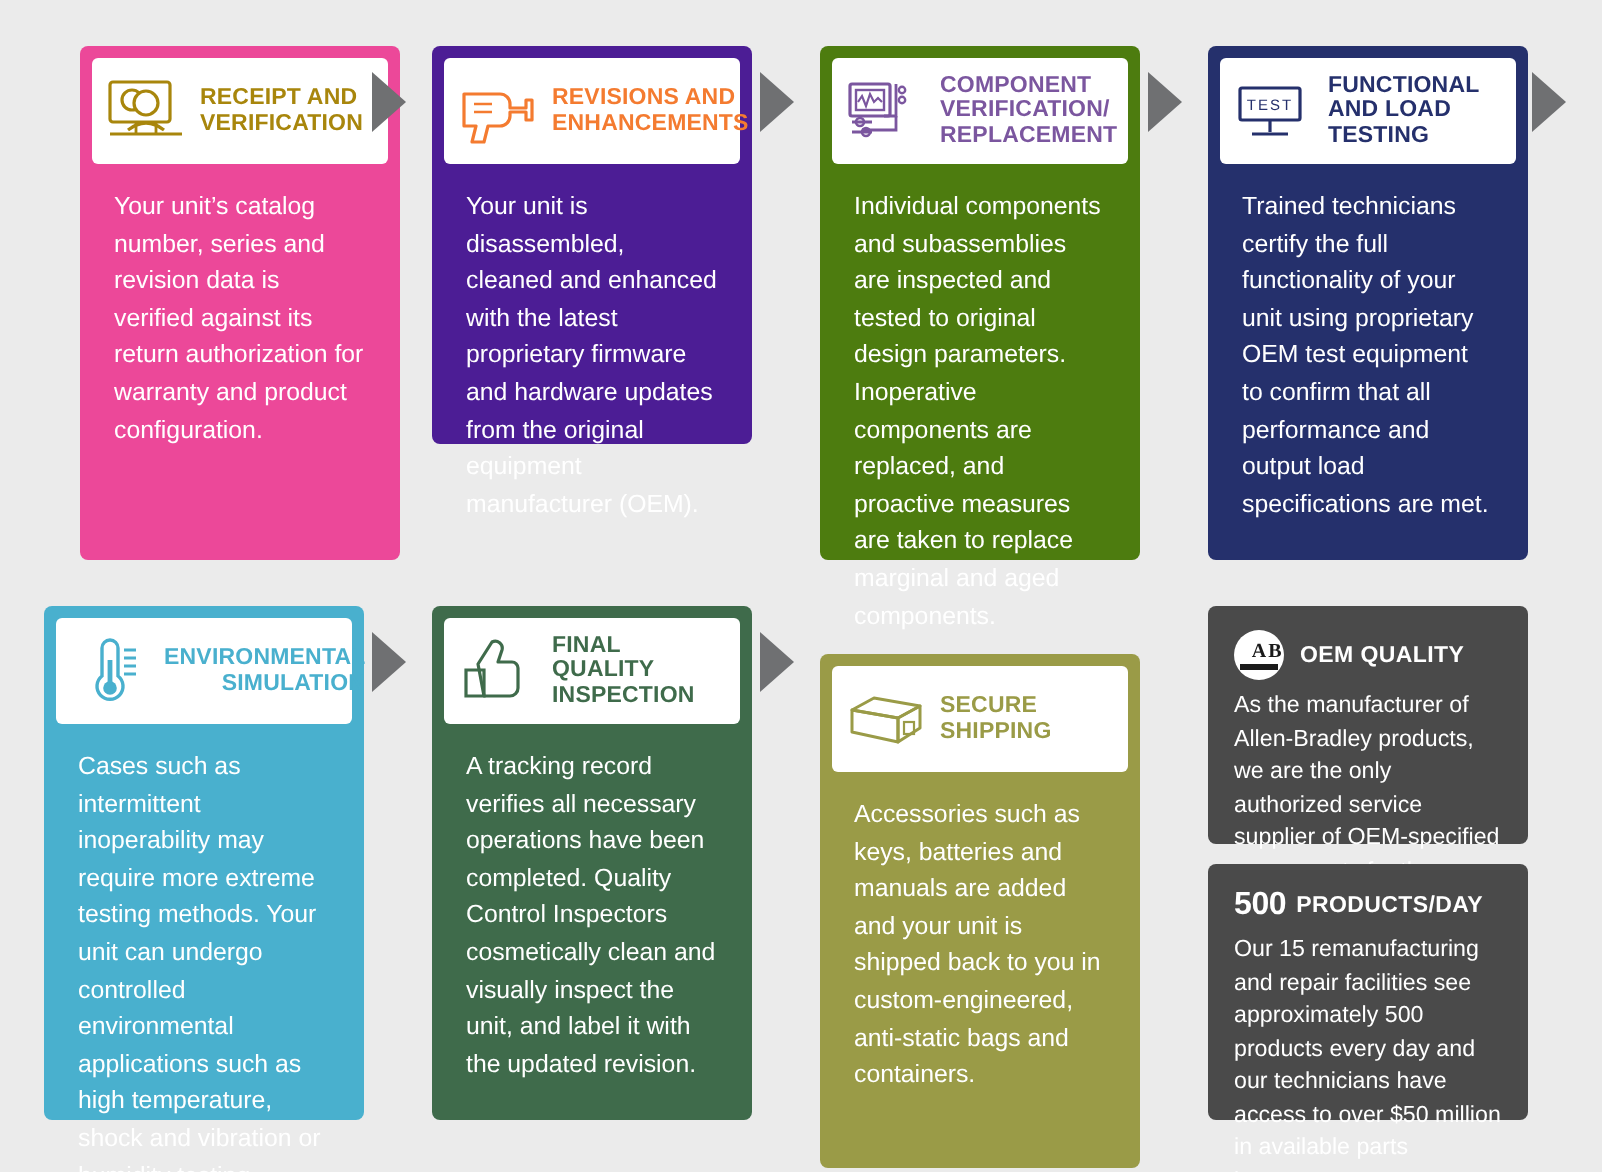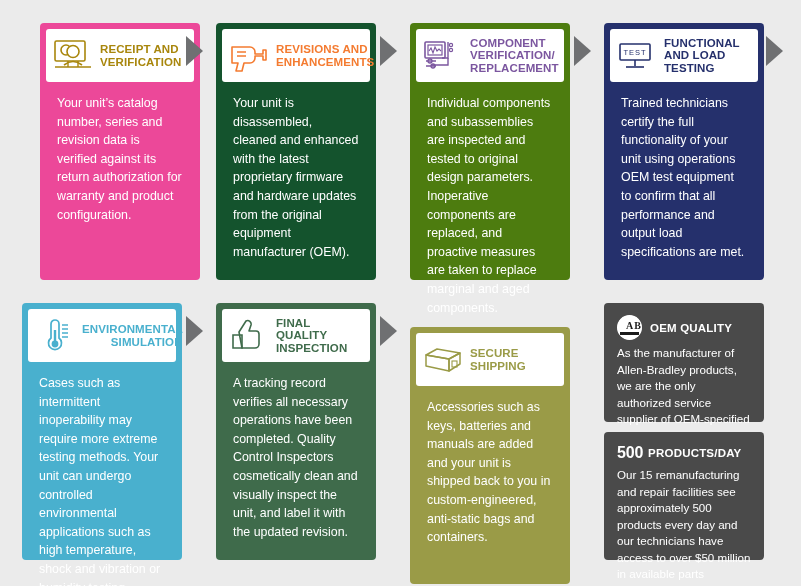--- a/index.html
+++ b/index.html
@@ -129,21 +129,21 @@
           <path d="M3 29 h36" fill="none" stroke="#a8860c" stroke-width="1.6"></path>
           <path d="M16 23 v6 M26 23 v6" fill="none" stroke="#a8860c" stroke-width="1.4"></path>
         </svg>
       </span>
       <span class="card-title" style="color: rgb(168, 134, 12);">RECEIPT AND VERIFICATION</span>
     </div>
     <div class="card-body">Your unit’s catalog number, series and revision data is verified against its return authorization for warranty and product configuration.</div>
   </div>
   <div class="arrow" style="left: 186px; top: 36px; border-left-color: rgb(111, 112, 114);"></div>
 
-  <div class="card" style="left: 216px; top: 23px; width: 160px; height: 257px; background: #14532d;">
+  <div class="card" style="left: 216px; top: 23px; width: 160px; height: 199px; background: #4c1d95;">
     <div class="card-header">
       <span class="icon">
         <svg viewBox="0 0 42 36" width="42" height="36" aria-hidden="true">
           <path d="M4 9 h18 a5 5 0 0 1 5 5 v2 h8 v-4 h3 v10 h-3 v-4 h-8 v2 a5 5 0 0 1 -5 5 h-6 l-2 8 h-6 l2 -8 h-6 z" fill="none" stroke="#f47b30" stroke-width="1.6" stroke-linejoin="round"></path>
           <path d="M9 14 h9 M9 18 h9" fill="none" stroke="#f47b30" stroke-width="1.3"></path>
         </svg>
       </span>
       <span class="card-title" style="color: rgb(244, 123, 48);">REVISIONS AND ENHANCEMENTS</span>
     </div>
     <div class="card-body">Your unit is disassembled, cleaned and enhanced with the latest proprietary firmware and hardware updates from the original equipment manufacturer (OEM).</div>
@@ -177,21 +177,21 @@
       <span class="icon">
         <svg viewBox="0 0 42 36" width="42" height="36" aria-hidden="true">
           <rect x="4" y="6" width="30" height="16" rx="1" fill="none" stroke="#25306c" stroke-width="1.6"></rect>
           <text x="19" y="17" font-family="Liberation Sans, sans-serif" font-size="7.5" letter-spacing="1" text-anchor="middle" fill="#25306c">TEST</text>
           <path d="M19 22 v6" fill="none" stroke="#25306c" stroke-width="1.6"></path>
           <path d="M10 29 h18" fill="none" stroke="#25306c" stroke-width="1.6"></path>
         </svg>
       </span>
       <span class="card-title" style="color: rgb(37, 48, 108);">FUNCTIONAL AND LOAD TESTING</span>
     </div>
-    <div class="card-body">Trained technicians certify the full functionality of your unit using operations OEM test equipment to confirm that all performance and output load specifications are met.</div>
+    <div class="card-body">Trained technicians certify the full functionality of your unit using proprietary OEM test equipment to confirm that all performance and output load specifications are met.</div>
   </div>
   <div class="arrow" style="left: 766px; top: 36px; border-left-color: rgb(111, 112, 114);"></div>
 
   <div class="card" style="left: 22px; top: 303px; width: 160px; height: 257px; background: rgb(73, 176, 206);">
     <div class="card-header">
       <span class="icon">
         <svg viewBox="0 0 42 36" width="42" height="36" aria-hidden="true">
           <path d="M17 6 a4 4 0 0 1 8 0 v14 a6.5 6.5 0 1 1 -8 0 z" fill="none" stroke="#49b0ce" stroke-width="1.7"></path>
           <circle cx="21" cy="26" r="3.4" fill="#49b0ce"></circle>
           <path d="M21 12 v12" stroke="#49b0ce" stroke-width="2.4" fill="none"></path>

